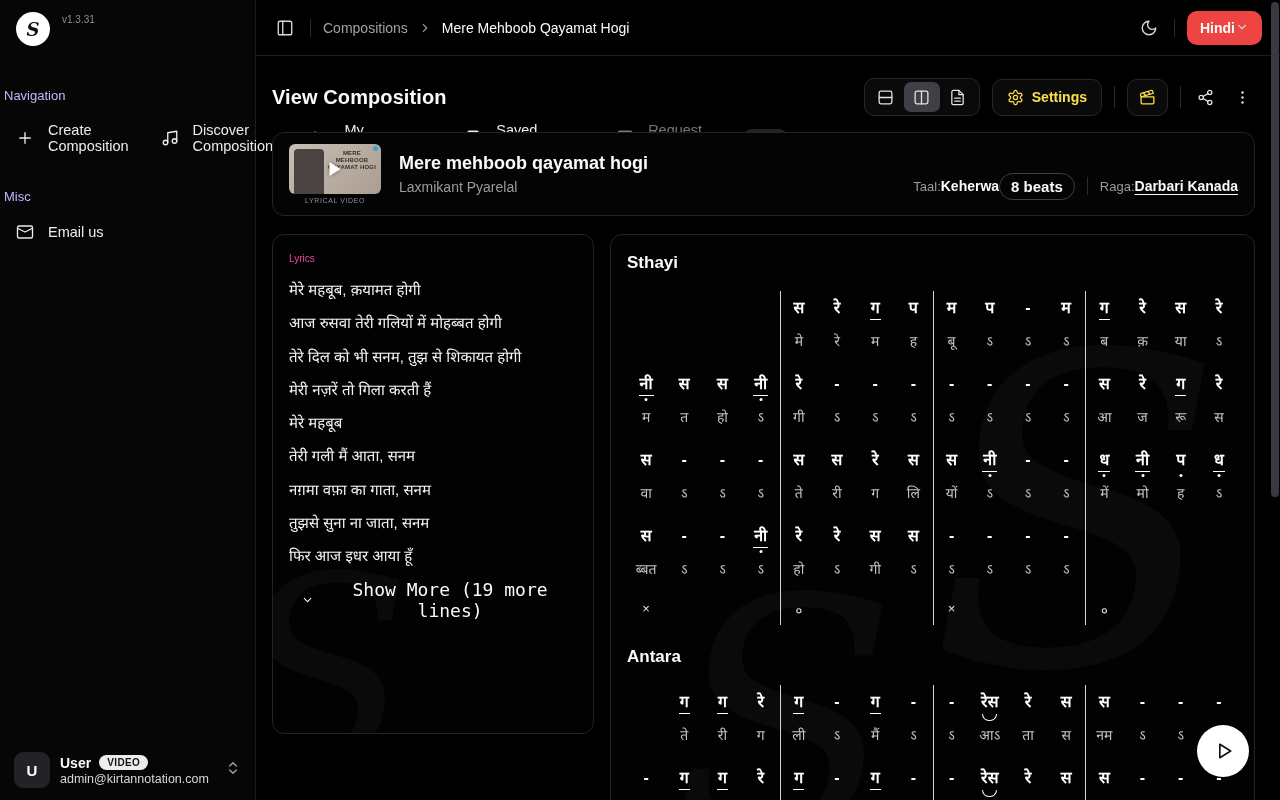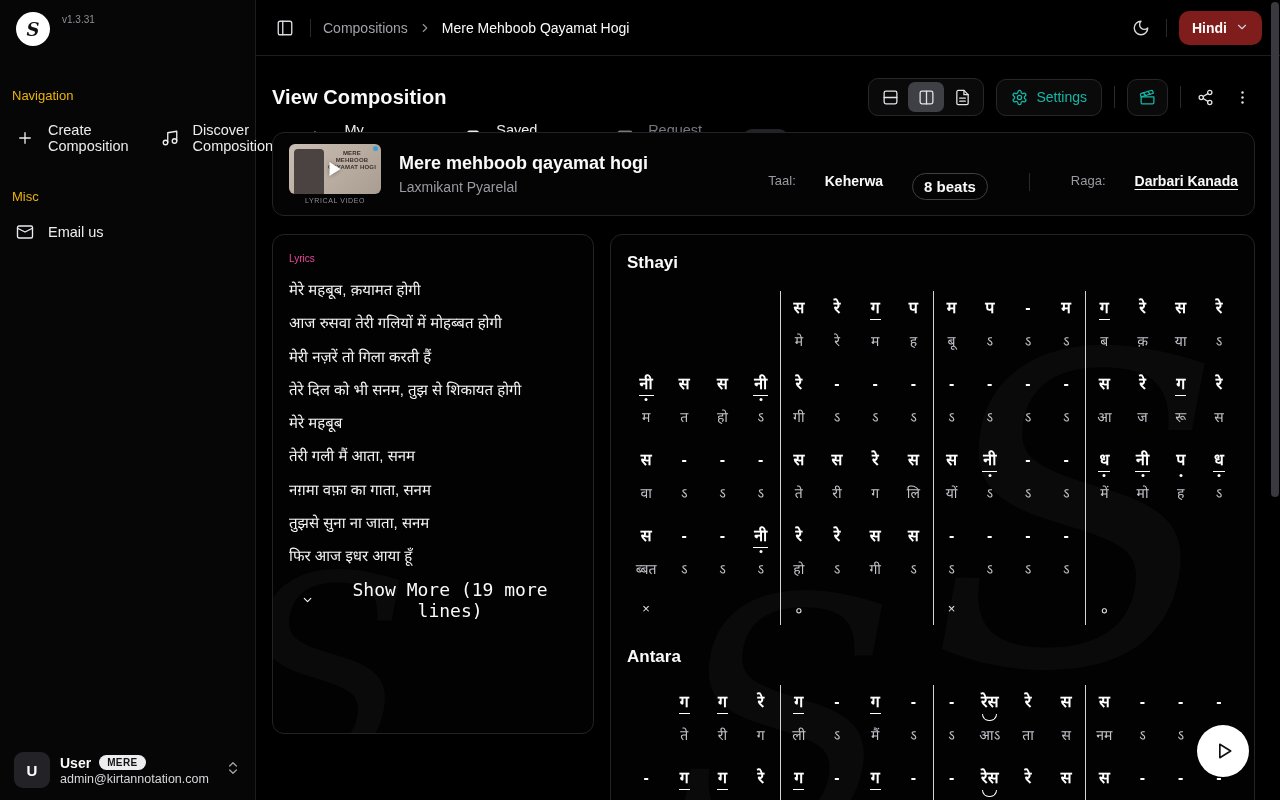--- a/index.html
+++ b/index.html
@@ -10,21 +10,21 @@
   
   .sidebar { width:256px; min-width:256px; height:800px; background:#060606;
     border-right:1px solid #1d1d20; display:flex; flex-direction:column; position:relative; }
   .logo-row { display:flex; align-items:flex-start; gap:12px; padding:12px 16px 8px; }
   .logo-circle { width:34px; height:34px; border-radius:50%; background:#fff; color:#111;
     display:flex; align-items:center; justify-content:center;
     font-family:"DejaVu Serif",serif; font-style:italic; font-weight:700; font-size:18px; }
   .logo-text { display:flex; flex-direction:column; }
   .app-title { font-size:15px; font-weight:700; letter-spacing:.1px; }
   .app-version { font-size:10px; color:#8f8f96; align-self:flex-end; margin-top:2px; }
-  .nav-label { font-size:13px; color:#eab308; font-weight:500; padding:0 12px; margin-top:34px; margin-bottom:10px; }
+  .nav-label { font-size:13px; color:#c4b5fd; font-weight:500; padding:0 4px; margin-top:34px; margin-bottom:10px; }
   .nav-label.misc { margin-top:26px; }
   .nav-list { display:flex; flex-direction:row; }
   .nav-item { display:flex; align-items:center; gap:14px; padding:9px 16px; font-size:14.5px;
     font-weight:500; color:#ececef; cursor:pointer; }
   .nav-item .ic { width:18px; height:18px; display:flex; align-items:center; justify-content:center; }
   .nav-item svg { width:18px; height:18px; stroke:currentColor; fill:none; stroke-width:1.8;
     stroke-linecap:round; stroke-linejoin:round; }
   .nav-item.disabled { color:#77777e; }
   .soon-badge { margin-left:auto; background:#232327; color:#a6a6ad; font-size:11px; font-weight:600;
     border-radius:999px; padding:3px 9px; }
@@ -48,39 +48,39 @@
   .icon-btn { background:none; border:none; color:#d9d9de; display:flex; align-items:center;
     justify-content:center; cursor:pointer; padding:4px; }
   .icon-btn svg { width:18px; height:18px; stroke:currentColor; fill:none; stroke-width:1.8;
     stroke-linecap:round; stroke-linejoin:round; }
   .vdiv { width:1px; height:18px; background:#2a2a2e; margin:0 12px; }
   .crumb-muted { color:#a1a1aa; font-size:14px; }
   .crumb-sep svg { width:14px; height:14px; stroke:#8f8f96; fill:none; stroke-width:2;
     stroke-linecap:round; stroke-linejoin:round; margin:0 10px; display:block; }
   .crumb-current { color:#fafafa; font-size:14px; font-weight:500; }
   .topbar-right { margin-left:auto; display:flex; align-items:center; }
-  .lang-btn { display:flex; align-items:flex-start; gap:8px; background:#7f1d1d; border:none;
+  .lang-btn { display:flex; align-items:flex-start; background:#ef4444; border:none;
     color:#fafafa; font-size:14px; font-weight:600; border-radius:10px; padding:9px 13px; cursor:pointer;
     font-family:inherit; }
   .lang-btn svg { width:14px; height:14px; stroke:#cfcfd4; fill:none; stroke-width:2;
     stroke-linecap:round; stroke-linejoin:round; }
 
   .content { flex:1; padding:22px 25px 0 16px; }
   .title-row { display:flex; align-items:center; margin-bottom:16px; }
   .page-title { font-size:20px; font-weight:700; letter-spacing:.1px; }
   .title-tools { margin-left:auto; display:flex; align-items:center; gap:12px; }
   .seg { display:flex; align-items:center; background:#0a0a0b; border:1px solid #27272a;
     border-radius:10px; padding:3px; }
   .seg-btn { width:36px; height:30px; border:none; background:transparent; border-radius:7px;
     display:flex; align-items:center; justify-content:center; color:#e4e4e7; cursor:pointer; }
   .seg-btn.active { background:#3f3f46; }
   .seg-btn svg, .tool-btn svg, .ghost-btn svg { width:17px; height:17px; stroke:currentColor;
     fill:none; stroke-width:1.8; stroke-linecap:round; stroke-linejoin:round; }
   .tool-btn { display:flex; align-items:center; gap:8px; background:#0a0a0b; border:1px solid #27272a;
-    border-radius:10px; color:#14b8a6; font-size:14px; font-weight:400; padding:9px 14px; cursor:pointer;
+    border-radius:10px; color:#fde047; font-size:14px; font-weight:700; padding:9px 14px; cursor:pointer;
     font-family:inherit; }
   .tool-btn.square { padding:9px 11px; }
   .ghost-btn { background:none; border:none; color:#e4e4e7; cursor:pointer; padding:4px; display:flex; }
   .tools-div { width:1px; height:22px; background:#2a2a2e; }
 
   
   .comp-card { border:1px solid #232327; border-radius:12px; background:#040404; display:flex;
     align-items:center; padding:10px 16px; height:84px; margin-bottom:18px; position:relative; overflow:hidden; }
   .thumb-wrap { display:flex; flex-direction:column; align-items:center; margin-right:18px; }
   .thumb { width:92px; height:50px; border-radius:6px; position:relative; overflow:hidden; cursor:pointer;
@@ -90,21 +90,21 @@
   .thumb-text { position:absolute; right:4px; top:6px; width:50px; text-align:center; color:#3a2f2b;
     font-weight:800; font-size:6px; line-height:7px; letter-spacing:.2px; }
   .thumb-dot { position:absolute; right:3px; top:2px; width:5px; height:5px; border-radius:50%;
     background:#3aa3d6; }
   .thumb-play { position:absolute; left:50%; top:50%; transform:translate(-50%,-50%);
     width:0; height:0; border-left:11px solid #fff; border-top:7px solid transparent;
     border-bottom:7px solid transparent; filter:drop-shadow(0 0 2px rgba(0,0,0,.4)); }
   .thumb-caption { font-size:7px; color:#8e8e96; letter-spacing:.6px; margin-top:3px; }
   .comp-title { font-size:18px; font-weight:700; margin-bottom:5px; }
   .comp-artist { font-size:14px; color:#9a9aa1; }
-  .comp-info { margin-left:auto; display:flex; gap:29px;margin-top:24px; }
+  .comp-info { margin-left:auto; display:flex; align-items:center; gap:0;margin-top:24px; }
   .info-label { color:#9a9aa1; font-size:13px; }
   .info-value { font-size:14px; font-weight:600; }
   .beats-pill { border:1px solid #3f3f46; border-radius:999px; padding:4px 11px; font-size:15px;
     font-weight:600; }
   .raga-link { font-size:14px; font-weight:700; color:#fafafa; text-decoration:underline;
     text-underline-offset:3px; cursor:pointer; }
 
   
   .panels { display:flex; gap:16px; align-items:flex-start; }
   .panel { border:1px solid #232327; border-radius:12px; background:#020202; position:relative; overflow:hidden; }
@@ -231,21 +231,21 @@
           </span>
           <span>Email us</span>
         </div>
       </nav>
 
     <div class="user-block">
       <div class="avatar">U</div>
       <div class="user-meta">
         <div class="user-line">
           <span class="user-name">User</span>
-          <span class="admin-badge">MERE</span>
+          <span class="admin-badge">VIDEO</span>
         </div>
         <span class="user-email">admin@kirtannotation.com</span>
       </div>
       <span class="updown">
         <svg viewBox="0 0 24 24">
             <path d="M7 15l5 5 5-5M7 9l5-5 5 5"></path>
           </svg>
       </span>
     </div>
   </aside>
@@ -372,22 +372,22 @@
         </div>
       </div>
 
       <div class="panels">
         <section class="panel lyrics-panel">
           <span class="watermark" style="font-size:260px; left:-40px; bottom:-90px;">S</span>
           <div class="lyrics-title">Lyrics</div>
           <div id="lyrics-list">
               <div class="lyric-line">मेरे महबूब, क़यामत होगी</div>
               <div class="lyric-line">आज रुसवा तेरी गलियों में मोहब्बत होगी</div>
+              <div class="lyric-line">तेरे दिल को भी सनम, तुझ से शिकायत होगी</div>
               <div class="lyric-line">मेरी नज़रें तो गिला करती हैं</div>
-              <div class="lyric-line">तेरे दिल को भी सनम, तुझ से शिकायत होगी</div>
               <div class="lyric-line">मेरे महबूब</div>
               <div class="lyric-line">तेरी गली मैं आता, सनम</div>
               <div class="lyric-line">नग़मा वफ़ा का गाता, सनम</div>
               <div class="lyric-line">तुझसे सुना ना जाता, सनम</div>
               <div class="lyric-line">फिर आज इधर आया हूँ</div>
             </div>
           <button class="show-more">
             <svg viewBox="0 0 24 24">
                 <path d="M6 9l6 6 6-6"></path>
               </svg>

